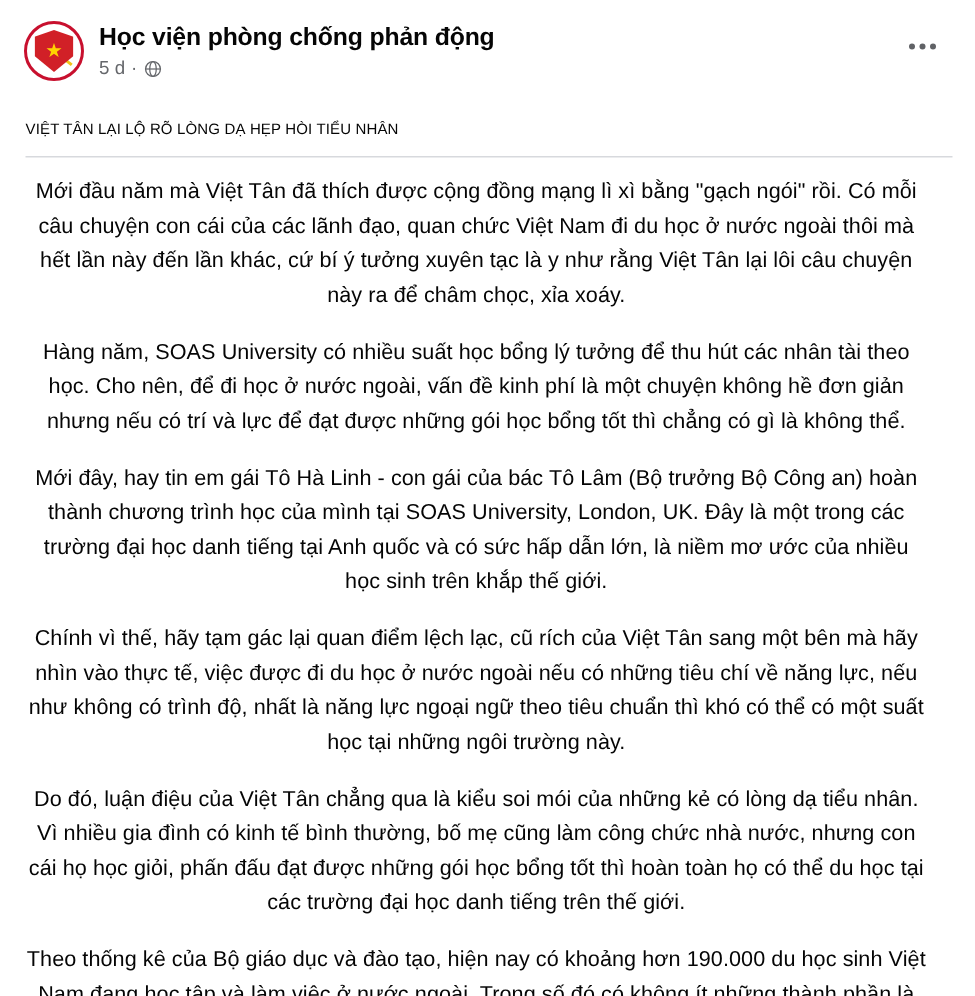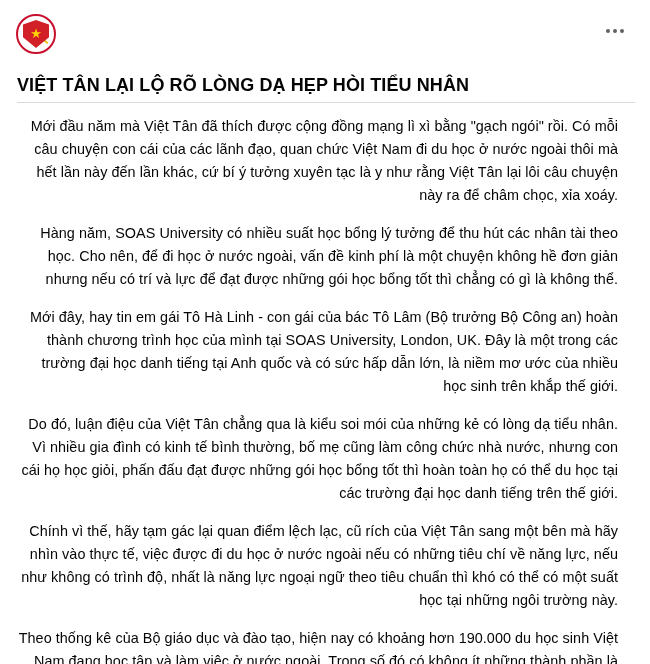--- a/index.html
+++ b/index.html
@@ -112,70 +112,84 @@
     border-radius: 50%;
   }
   .menu-dots span {
     width: 4px;
     height: 4px;
     border-radius: 50%;
     background: #606266;
     display: block;
   }
   .post-title {
-    font-size: 18px;
-    font-weight: bold;
+    font-size: 10px;
+    font-weight: normal;
     color: #050505;
     letter-spacing: 0.1px;
     margin: 14px 0 6px 1px;
     line-height: 22px;
   }
   .title-rule {
     border: none;
     border-top: 1px solid #d7d9dd;
     margin: 0 0 12px 1px;
     width: 100%;
   }
   .post-body p {
     font-size: 14.4px;
     line-height: 23px;
     color: #050505;
     margin: 0 16px 15px 1px;
-    text-align: right;
+    text-align: center;
     letter-spacing: 0.05px;
   }
   .post-body p:last-child {
     margin-bottom: 0;
   }
 </style>
 </head>
 <body>
 
 <div class="post">
 
   <div class="post-header">
     <div class="avatar">
       <div class="sword"></div>
       <div class="shield">
         <span class="star">★</span>
       </div>
     </div>
+    <div class="header-text">
+      <div class="page-name">Học viện phòng chống phản động</div>
+      <div class="meta-row">
+        <span>5 d</span>
+        <span class="meta-dot">·</span>
+        <span class="globe-icon">
+          <svg width="12" height="12" viewBox="0 0 16 16" aria-hidden="true">
+            <circle cx="8" cy="8" r="6.6" fill="none" stroke="#65676b" stroke-width="1.2"></circle>
+            <ellipse cx="8" cy="8" rx="2.9" ry="6.6" fill="none" stroke="#65676b" stroke-width="1.1"></ellipse>
+            <line x1="1.5" y1="8" x2="14.5" y2="8" stroke="#65676b" stroke-width="1.1"></line>
+          </svg>
+        </span>
+      </div>
+    </div>
     <div class="menu-dots">
       <span></span>
       <span></span>
       <span></span>
     </div>
   </div>
 
   <div class="post-title">VIỆT TÂN LẠI LỘ RÕ LÒNG DẠ HẸP HÒI TIỂU NHÂN</div>
   <hr class="title-rule">
 
   <div class="post-body">
     <p>Mới đầu năm mà Việt Tân đã thích được cộng đồng mạng lì xì bằng "gạch ngói" rồi. Có mỗi câu chuyện con cái của các lãnh đạo, quan chức Việt Nam đi du học ở nước ngoài thôi mà hết lần này đến lần khác, cứ bí ý tưởng xuyên tạc là y như rằng Việt Tân lại lôi câu chuyện này ra để châm chọc, xỉa xoáy.</p>
     <p>Hàng năm, SOAS University có nhiều suất học bổng lý tưởng để thu hút các nhân tài theo học. Cho nên, để đi học ở nước ngoài, vấn đề kinh phí là một chuyện không hề đơn giản nhưng nếu có trí và lực để đạt được những gói học bổng tốt thì chẳng có gì là không thể.</p>
     <p>Mới đây, hay tin em gái Tô Hà Linh - con gái của bác Tô Lâm (Bộ trưởng Bộ Công an) hoàn thành chương trình học của mình tại SOAS University, London, UK. Đây là một trong các trường đại học danh tiếng tại Anh quốc và có sức hấp dẫn lớn, là niềm mơ ước của nhiều học sinh trên khắp thế giới.</p>
+    <p>Chính vì thế, hãy tạm gác lại quan điểm lệch lạc, cũ rích của Việt Tân sang một bên mà hãy nhìn vào thực tế, việc được đi du học ở nước ngoài nếu có những tiêu chí về năng lực, nếu như không có trình độ, nhất là năng lực ngoại ngữ theo tiêu chuẩn thì khó có thể có một suất học tại những ngôi trường này.</p>
     <p>Do đó, luận điệu của Việt Tân chẳng qua là kiểu soi mói của những kẻ có lòng dạ tiểu nhân. Vì nhiều gia đình có kinh tế bình thường, bố mẹ cũng làm công chức nhà nước, nhưng con cái họ học giỏi, phấn đấu đạt được những gói học bổng tốt thì hoàn toàn họ có thể du học tại các trường đại học danh tiếng trên thế giới.</p>
-    <p>Chính vì thế, hãy tạm gác lại quan điểm lệch lạc, cũ rích của Việt Tân sang một bên mà hãy nhìn vào thực tế, việc được đi du học ở nước ngoài nếu có những tiêu chí về năng lực, nếu như không có trình độ, nhất là năng lực ngoại ngữ theo tiêu chuẩn thì khó có thể có một suất học tại những ngôi trường này.</p>
     <p>Theo thống kê của Bộ giáo dục và đào tạo, hiện nay có khoảng hơn 190.000 du học sinh Việt Nam đang học tập và làm việc ở nước ngoài. Trong số đó có không ít những thành phần là công chức, viên chức nhà nước, thậm chí có cả con nông dân..., các học sinh này có ý trí, có năng lực thì để đạt được nguyện vọng cá nhân, được đào tạo trong môi trường tốt là điều đáng mừng, cớ sao cứ phải soi mói, bẻ lái dư luận theo chiều hướng tiêu cực.</p>
 
   </div>
 
 </div>
 
 </body></html>

